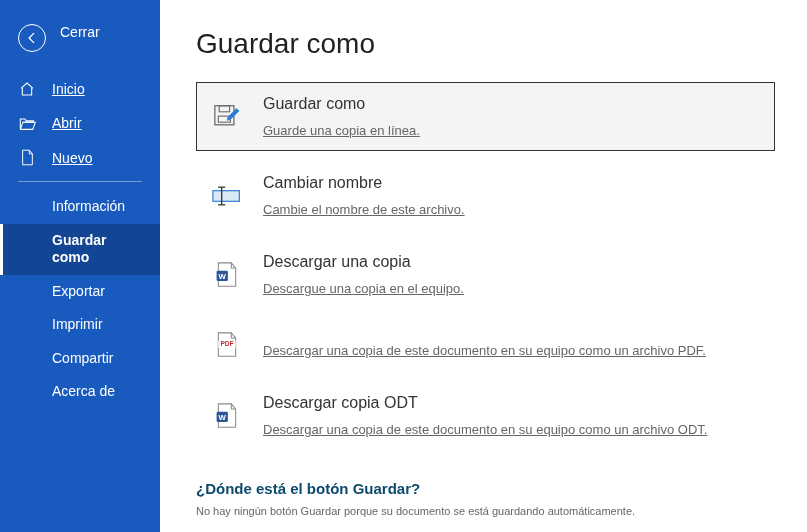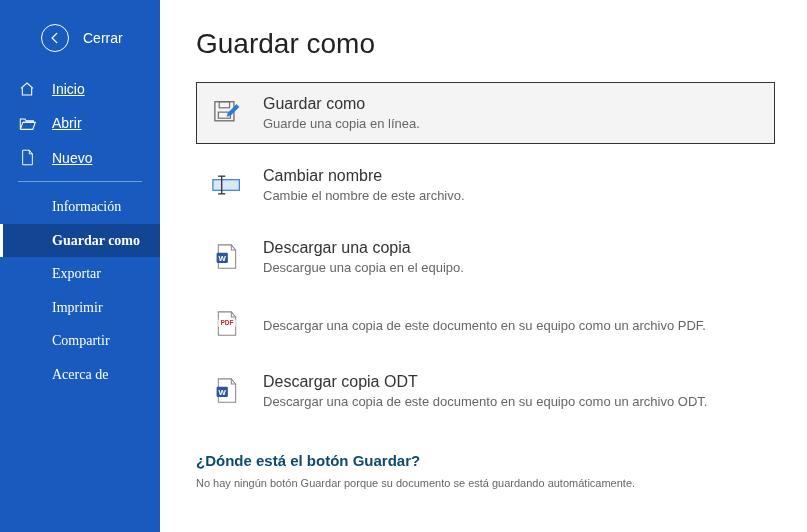--- a/index.html
+++ b/index.html
@@ -17,24 +17,22 @@
     width: 160px;
     background: #185abd;
     color: #fff;
     display: flex;
     flex-direction: column;
     padding-top: 18px;
     font-size: 14px;
   }
   .back-row {
     display: flex;
-    align-items: center;
     padding: 6px 18px 20px 18px;
     cursor: pointer;
-    margin-left: 23px;
   }
   .back-circle {
     width: 28px; height: 28px;
     border: 1.5px solid #fff;
     border-radius: 50%;
     display: flex; align-items: center; justify-content: center;
     margin-right: 14px;
   }
   .nav-item {
     display: flex;
@@ -52,21 +50,20 @@
   .divider {
     height: 1px;
     background: rgba(255,255,255,0.4);
     margin: 6px 18px;
   }
   .sub-block { margin-top: 2px; }
   .sub-item {
     padding: 8px 18px 8px 52px;
     cursor: pointer;
     line-height: 1.25;
-    font-family: Liberation Serif, serif;
   }
   .sub-item.selected {
     background: #124593;
     font-weight: 600;
     position: relative;
   }
   .sub-item.selected::before {
     content: "";
     position: absolute;
     left: 0; top: 0; bottom: 0;
@@ -104,21 +101,22 @@
     justify-content: center;
     margin-right: 20px;
   }
   .opt-text .opt-title {
     font-size: 16px;
     color: #333;
   }
   .opt-text .opt-desc {
     font-size: 13px;
     color: #666;
-    margin-top: 3px;
+    margin-top: 10px;
+    text-decoration: underline;
   }
   .footer {
     margin-top: 30px;
   }
   .footer-title {
     font-size: 15px;
     font-weight: 600;
     color: #0c4a6e;
     margin-bottom: 8px;
   }

